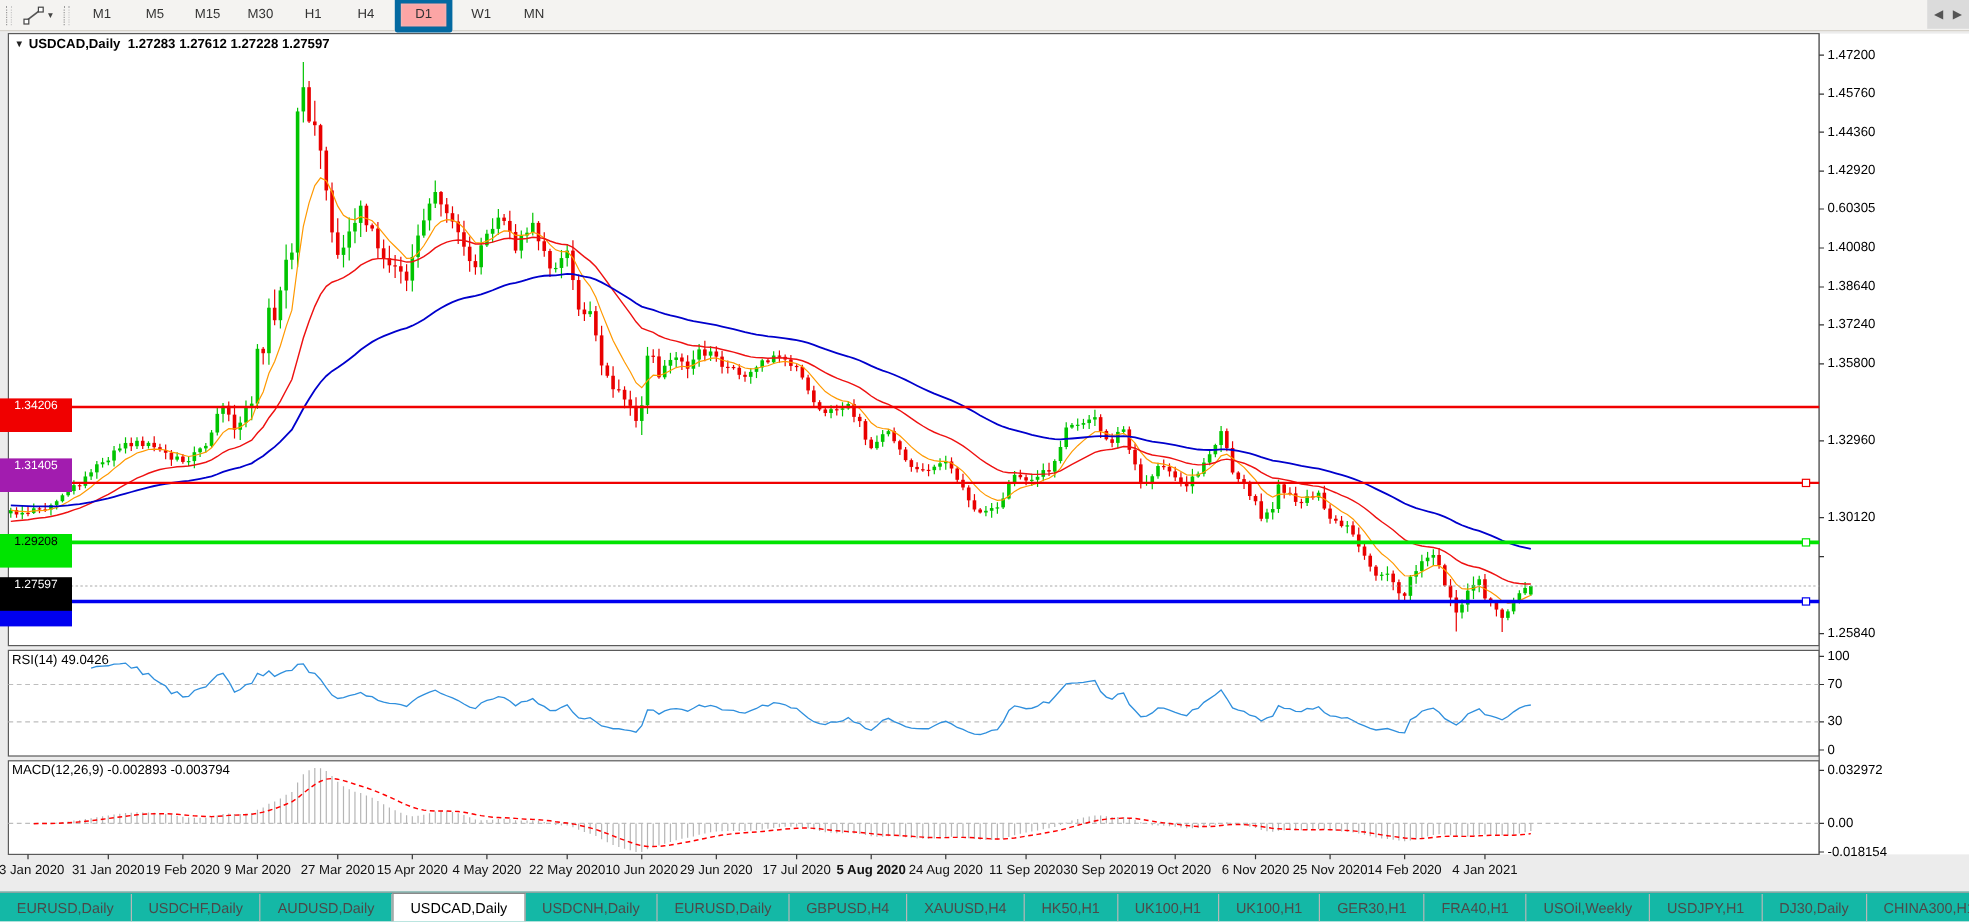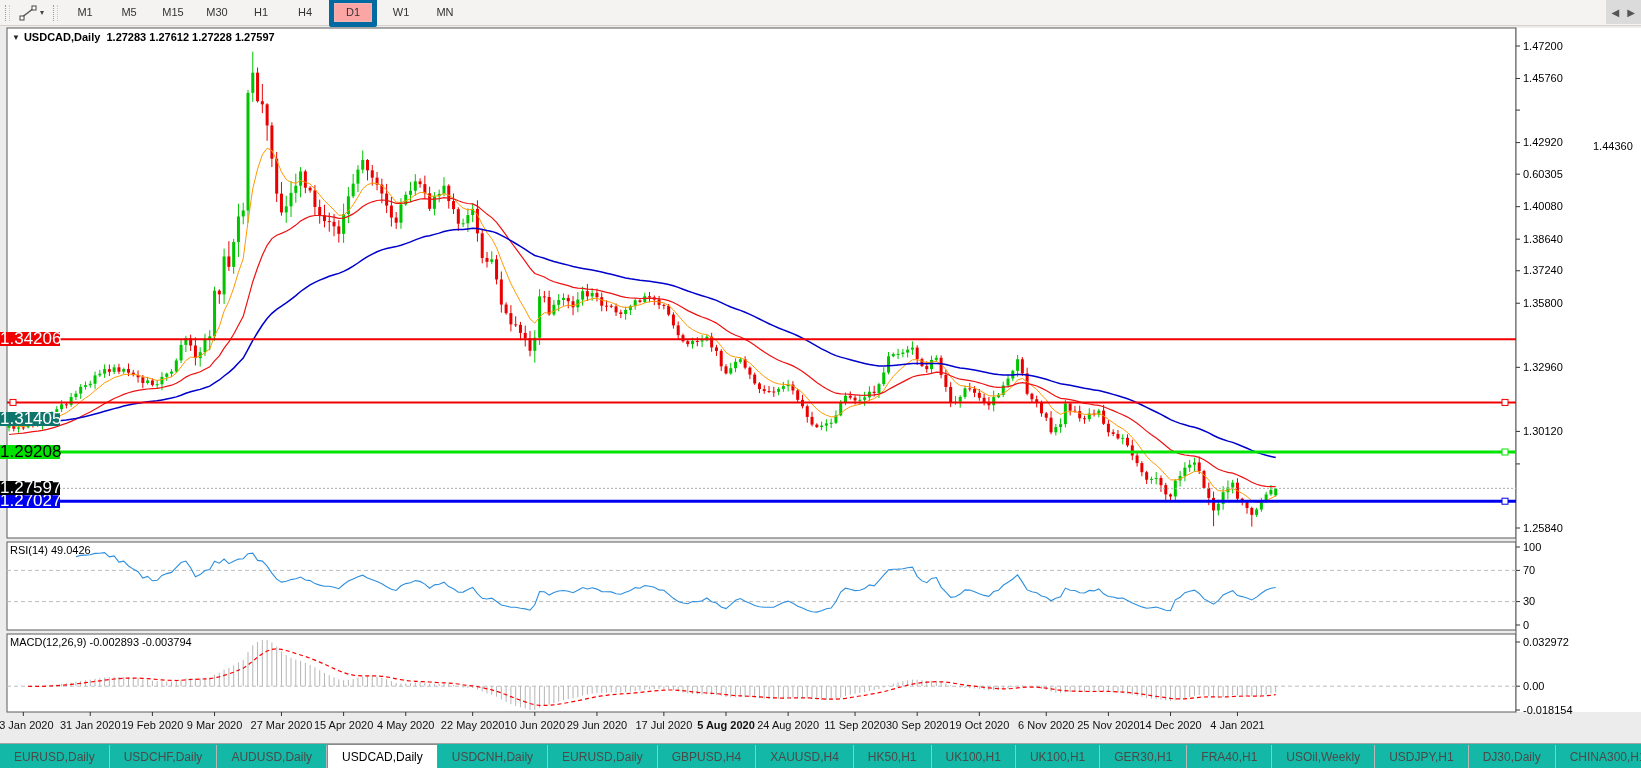--- a/index.html
+++ b/index.html
@@ -26,22 +26,22 @@
   .tf-btn.active{background:#fca5a5;border:5px solid #0369a1;box-shadow:inset 0 0 2px #d9d6cf;}
   
   #chart-svg{position:absolute;top:0;left:0;z-index:1;}
   .overlay{position:absolute;z-index:3;white-space:nowrap;color:#000;}
   #chart-title{left:12px;top:31px;font-size:11px;font-weight:700;}
   #chart-title .tri{font-size:8px;vertical-align:1px;margin-right:4px;color:#222;}
   #rsi-label{left:10px;top:544px;font-size:11px;}
   #macd-label{left:10px;top:636px;font-size:11px;}
   .axis-label{position:absolute;font-size:11px;color:#000;z-index:2;}
   .price-box{
-    position:absolute;left:1517px;width:60px;height:14px;z-index:4;
-    font-size:17px;line-height:14px;text-align:center;color:#fff;
+    position:absolute;left:1517px;width:60px;height:28px;z-index:4;
+    font-size:10px;line-height:14px;text-align:center;color:#fff;
   }
   .date-label{position:absolute;font-size:11px;color:#111;z-index:2;transform:translateX(-50%);}
   
   #tabbar{
     position:absolute;left:0;bottom:0;width:100%;height:24px;
     background:#14b8a6;border-top:1px solid #a3a3a3;
     display:flex;align-items:stretch;z-index:5;overflow:hidden;
   }
   .tab{
     display:flex;align-items:center;padding:0 14px;font-size:12px;color:#4a4a4a;
@@ -950,27 +950,27 @@
   </svg>
 
 <div class="overlay" id="chart-title">
   <span class="tri">▼</span><span>USDCAD,Daily</span>&nbsp;&nbsp;<span>1.27283 1.27612 1.27228 1.27597</span>
 </div>
 <div class="overlay" id="rsi-label">RSI(14) 49.0426</div>
 <div class="overlay" id="macd-label">MACD(12,26,9) -0.002893 -0.003794</div>
 
 <div id="labels-layer">
     <div class="price-box" style="left: 0px; top: 332.217px; background: rgb(240, 0, 0); color: rgb(255, 255, 255);">1.34206</div>
-    <div class="price-box" style="left: 0px; top: 412px; background: #0f766e; color: rgb(255, 255, 255);">1.31405</div>
+    <div class="price-box" style="left: 0px; top: 382px; background: #a21caf; color: rgb(255, 255, 255);">1.31405</div>
     <div class="price-box" style="left: 0px; top: 444.999px; background: rgb(0, 228, 0); color: rgb(0, 0, 0);">1.29208</div>
     <div class="price-box" style="left: 0px; top: 494.215px; background: rgb(0, 0, 240); color: rgb(255, 255, 255);">1.27027</div>
     <div class="price-box" style="left: 0px; top: 481.352px; background: rgb(0, 0, 0);">1.27597</div>
     <div class="axis-label" style="left: 1523px; top: 39.5px;">1.47200</div>
     <div class="axis-label" style="left: 1523px; top: 71.9944px;">1.45760</div>
-    <div class="axis-label" style="left: 1593px; top: 103.586px; margin-top: 36px;">1.44360</div>
+    <div class="axis-label" style="left: 1523px; top: 103.586px;">1.44360</div>
     <div class="axis-label" style="left: 1523px; top: 136.081px;">1.42920</div>
     <div class="axis-label" style="left: 1523px; top: 167.672px;">0.60305</div>
     <div class="axis-label" style="left: 1523px; top: 200.167px;">1.40080</div>
     <div class="axis-label" style="left: 1523px; top: 232.661px;">1.38640</div>
     <div class="axis-label" style="left: 1523px; top: 264.253px;">1.37240</div>
     <div class="axis-label" style="left: 1523px; top: 296.747px;">1.35800</div>
     <div class="axis-label" style="left: 1523px; top: 360.833px;">1.32960</div>
     <div class="axis-label" style="left: 1523px; top: 424.919px;">1.30120</div>
     <div class="axis-label" style="left: 1610px; top: 457.414px; margin-left: 44px;">1.28680</div>
     <div class="axis-label" style="left: 1523px; top: 521.5px;">1.25840</div>
@@ -992,21 +992,21 @@
     <div class="axis-label date-label" style="left: 534.8px; top: 719px;">10 Jun 2020</div>
     <div class="axis-label date-label" style="left: 596.94px; top: 719px;">29 Jun 2020</div>
     <div class="axis-label date-label" style="left: 663.86px; top: 719px;">17 Jul 2020</div>
     <div class="axis-label date-label" style="left: 726px; top: 719px; font-weight: bold;">5 Aug 2020</div>
     <div class="axis-label date-label" style="left: 788.14px; top: 719px;">24 Aug 2020</div>
     <div class="axis-label date-label" style="left: 855.06px; top: 719px;">11 Sep 2020</div>
     <div class="axis-label date-label" style="left: 917.2px; top: 719px;">30 Sep 2020</div>
     <div class="axis-label date-label" style="left: 979.34px; top: 719px;">19 Oct 2020</div>
     <div class="axis-label date-label" style="left: 1046.26px; top: 719px;">6 Nov 2020</div>
     <div class="axis-label date-label" style="left: 1108.4px; top: 719px;">25 Nov 2020</div>
-    <div class="axis-label date-label" style="left: 1170.54px; top: 719px;">14 Dec 2020</div>
+    <div class="axis-label date-label" style="left: 1170.54px; top: 719px;">14 Feb 2020</div>
     <div class="axis-label date-label" style="left: 1237.46px; top: 719px;">4 Jan 2021</div>
   </div>
 
 <div id="tabbar">
 
 <div class="tab">EURUSD,Daily</div>
     <div class="tab">USDCHF,Daily</div>
     <div class="tab">AUDUSD,Daily</div>
     <div class="tab active">USDCAD,Daily</div>
     <div class="tab">USDCNH,Daily</div>

